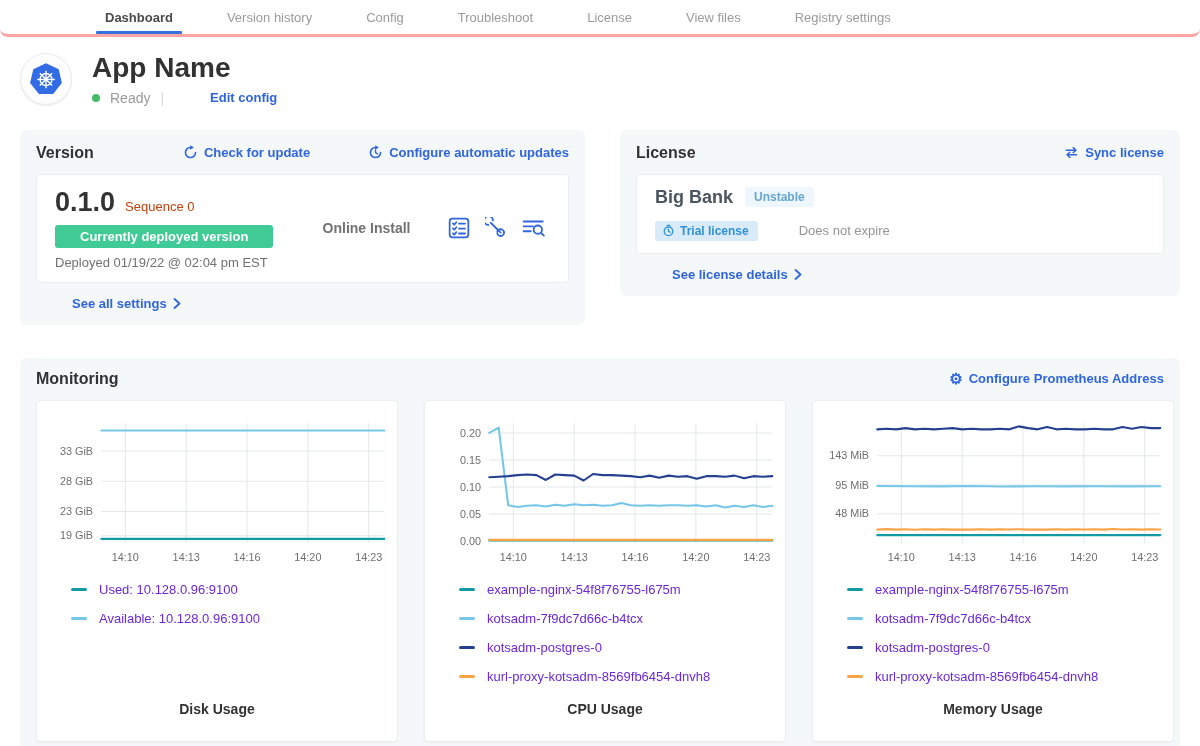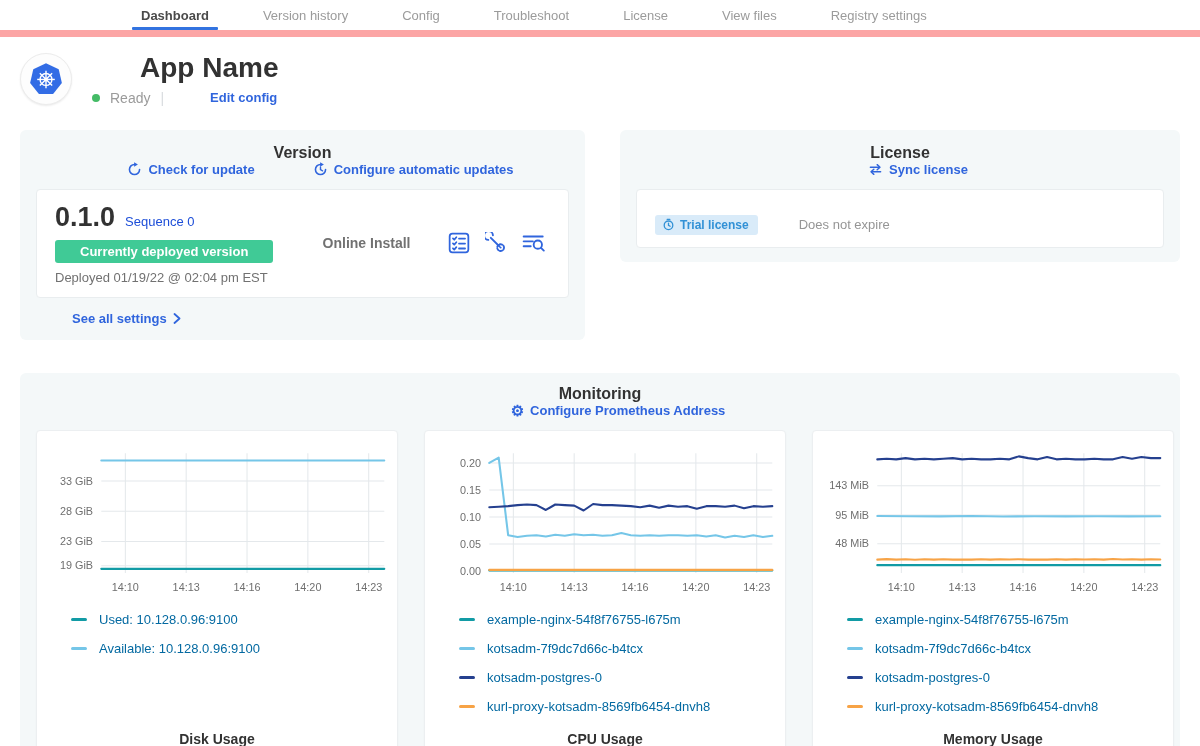--- a/index.html
+++ b/index.html
@@ -6,63 +6,63 @@
   html,body { margin:0; padding:0; }
   body {
     width:1200px; height:746px; overflow:hidden;
     background:#ffffff; color:#323232;
     font-family:"Liberation Sans", sans-serif;
     font-size:13px;
   }
   
   .topnav {
     display:flex; align-items:stretch; height:37px;
-    border-bottom:7px solid #fca5a5; background:#fff; padding-left:114px;
+    border-bottom:3px solid #fca5a5; background:#fff; padding-left:78px;border-radius:8px;
   }
   .tab {
     position:relative; display:flex; align-items:center;
     padding:0 27px; font-size:13px; color:#9b9b9b; cursor:pointer; white-space:nowrap;
   }
   .tab.active { color:#4a4a4a; font-weight:700; }
   .tab.active::after {
     content:""; position:absolute; left:18px; right:18px; bottom:0;
     height:3px; background:#3273e0; border-radius:1px;
   }
   
   .app-header { display:flex; align-items:center; gap:20px; padding:16px 20px 14px 20px; }
   .k8s-badge {
     width:52px; height:52px; border-radius:50%;
     background:#fdfdfd; border:1px solid #ececec;
     display:flex; align-items:center; justify-content:center;
     box-shadow:0 1px 2px rgba(0,0,0,.08);
   }
-  .app-title { font-size:28px; font-weight:700; color:#323232; line-height:1.1;margin-left:48px; }
+  .app-title { font-size:28px; font-weight:700; color:#323232; line-height:1.1; }
   .app-sub { display:flex; align-items:center; gap:10px; margin-top:6px; }
   .ready-dot { width:8px; height:8px; border-radius:50%; background:#44bb66; display:inline-block; }
   .ready-text { color:#9b9b9b; font-size:14px; }
   .sub-divider { color:#d7dbde; font-size:14px; }
   .link { color:#3065dd; font-weight:700; font-size:13px; cursor:pointer; text-decoration:none; display:inline-flex; align-items:center; gap:6px;padding-left:36px; }
   
   .cards-row { display:flex; align-items:flex-start; gap:35px; margin:10px 20px 0 20px; }
   .section { background:#f4f8f9; border-radius:6px; padding:14px 16px; }
   .section-version { width:565px; }
   .section-license { width:560px; }
-  .section-head { display:flex; align-items:center; justify-content:space-between;flex-direction:column; }
+  .section-head { display:flex; align-items:center; justify-content:space-between; }
   .section-title { font-size:16px; font-weight:700; color:#323232; }
   .head-links { display:flex; align-items:center; gap:22px; }
   .inner-card {
     background:#fff; border:1px solid #e9edef; border-radius:4px;
     padding:12px 18px; margin-top:12px;
   }
   
   .version-body { display:flex; align-items:center; }
   .version-left { flex:0 0 auto; min-width:230px; }
   .version-row { display:flex; align-items:baseline; gap:10px; }
   .version-number { font-size:27px; font-weight:700; color:#323232; }
-  .sequence { font-size:13px; color:#1d4ed8; }
+  .sequence { font-size:13px; color:#c2410c; }
   .deployed-badge {
     display:inline-block; background:#40ca96; color:#fff; font-size:13px; font-weight:700;
     padding:4px 25px; border-radius:3px; margin:7px 0 7px 0;
   }
   .deployed-at { font-size:13px; color:#717171; }
   .install-type { flex:1; text-align:center; color:#717171; font-weight:700; font-size:14px; }
   .version-icons { display:flex; align-items:center; gap:15px; padding-right:4px; }
   .version-icons svg { cursor:pointer; }
   .see-link { margin-top:13px; }
   
@@ -84,21 +84,21 @@
     padding:12px 16px 14px 16px;
   }
   .charts-row { display:flex; gap:26px; margin-top:12px; }
   .chart-card {
     width:362px; height:342px; background:#fff; border-radius:4px;
     border:1px solid #eceff1; box-shadow:0 1px 2px rgba(0,0,0,.04);
     padding:14px 8px 16px 8px; display:flex; flex-direction:column;
   }
   .chart-plot svg { display:block; width:346px; height:157px; }
   .legend { margin:10px 0 0 26px; display:flex; flex-direction:column; gap:14px; }
-  .legend-item { display:flex; align-items:center; gap:12px; font-size:13px; color:#0369a1; }
+  .legend-item { display:flex; align-items:center; gap:12px; font-size:13px; color:#6d28d9; }
   .legend-dash { width:16px; height:3px; border-radius:2px; flex:0 0 auto; }
   .chart-title { margin-top:auto; text-align:center; font-size:14px; font-weight:700; color:#323232; padding-bottom:8px; }
   .gear-glyph { color:#3065dd; font-size:15px; line-height:1; }
   svg text { font-family:"Liberation Sans", sans-serif; }
 </style>
 </head>
 <body>
 
 <div class="topnav" id="topnav">
     <div class="tab active">Dashboard</div>
@@ -208,31 +208,43 @@
         <svg width="15" height="13" viewBox="0 0 16 14" fill="none" stroke="#3065dd" stroke-width="1.6" stroke-linecap="round" stroke-linejoin="round">
           <path d="M2.5 4.5 H12"></path>
             <polyline points="9.8,1.8 12.8,4.5 9.8,7.2" fill="none"></polyline>
           <path d="M13.5 9.5 H4"></path>
             <polyline points="6.2,6.8 3.2,9.5 6.2,12.2" fill="none"></polyline>
         </svg>
         <span>Sync license</span>
       </a>
     </div>
     <div class="inner-card">
+      <div class="license-row1">
+        <span class="license-assignee">Big Bank</span>
+        <span class="channel-badge">Unstable</span>
+      </div>
       <div class="license-row2">
         <span class="trial-badge">
           <svg width="13" height="13" viewBox="0 0 16 16" fill="none" stroke="#3291d6" stroke-width="1.6" stroke-linecap="round">
             <circle cx="8" cy="9" r="5.3"></circle>
             <path d="M8 6.3 V9 L10 10.2"></path>
             <line x1="6.3" y1="1.6" x2="9.7" y2="1.6"></line>
           </svg>
           <span>Trial license</span>
         </span>
         <span class="expiry">Does not expire</span>
       </div>
+    </div>
+    <div class="see-link">
+      <a class="link">
+        <span>See license details</span>
+        <svg width="8" height="11" viewBox="0 0 8 11">
+            <polyline points="1.5,1 6.5,5.5 1.5,10" fill="none" stroke="#3065dd" stroke-width="1.8" stroke-linecap="round" stroke-linejoin="round"></polyline>
+          </svg>
+      </a>
     </div>
   </div>
 </div>
 
 <div class="monitoring">
   <div class="section-head">
     <div class="section-title">Monitoring</div>
     <a class="link">
       <span class="gear-glyph">⚙</span>
       <span>Configure Prometheus Address</span>

